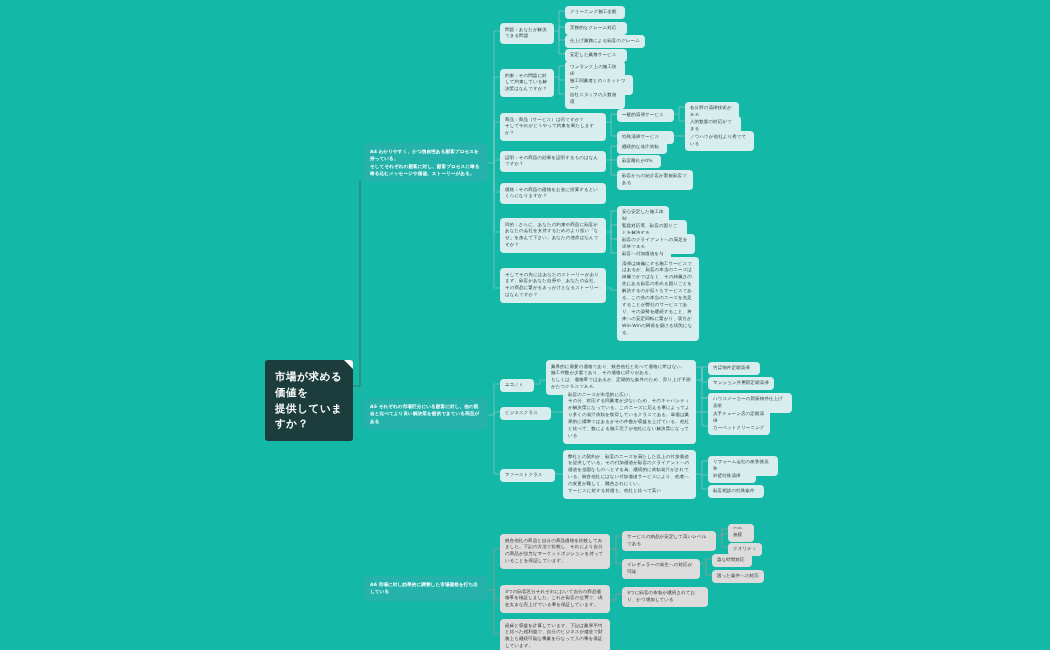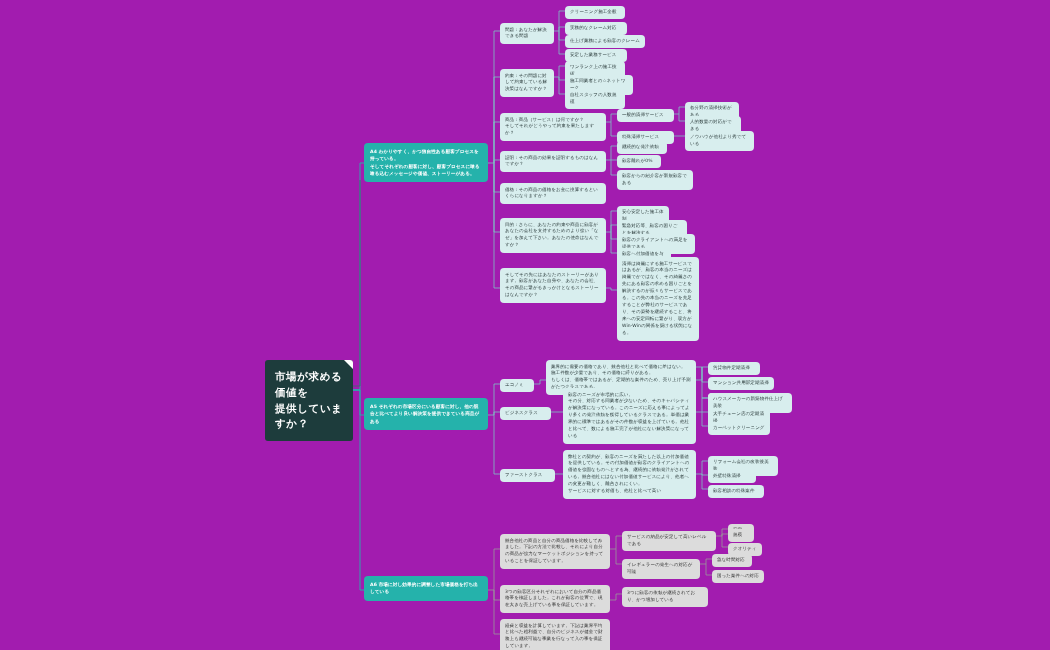--- a/index.html
+++ b/index.html
@@ -6,21 +6,21 @@
   html, body {
     margin: 0; padding: 0;
     width: 1050px; height: 650px;
     background: #ffffff;
     font-family: "DejaVu Sans", "Liberation Sans", sans-serif;
     overflow: hidden;
   }
   #canvas {
     position: relative;
     width: 1050px; height: 650px;
-    background: #a21caf;
+    background: #14b8a6;
   }
   svg.edges {
     position: absolute; left: 0; top: 0;
     width: 1050px; height: 650px;
     pointer-events: none;
   }
   .node {
     position: absolute;
     border-radius: 4px;
     padding: 4px 6px;

